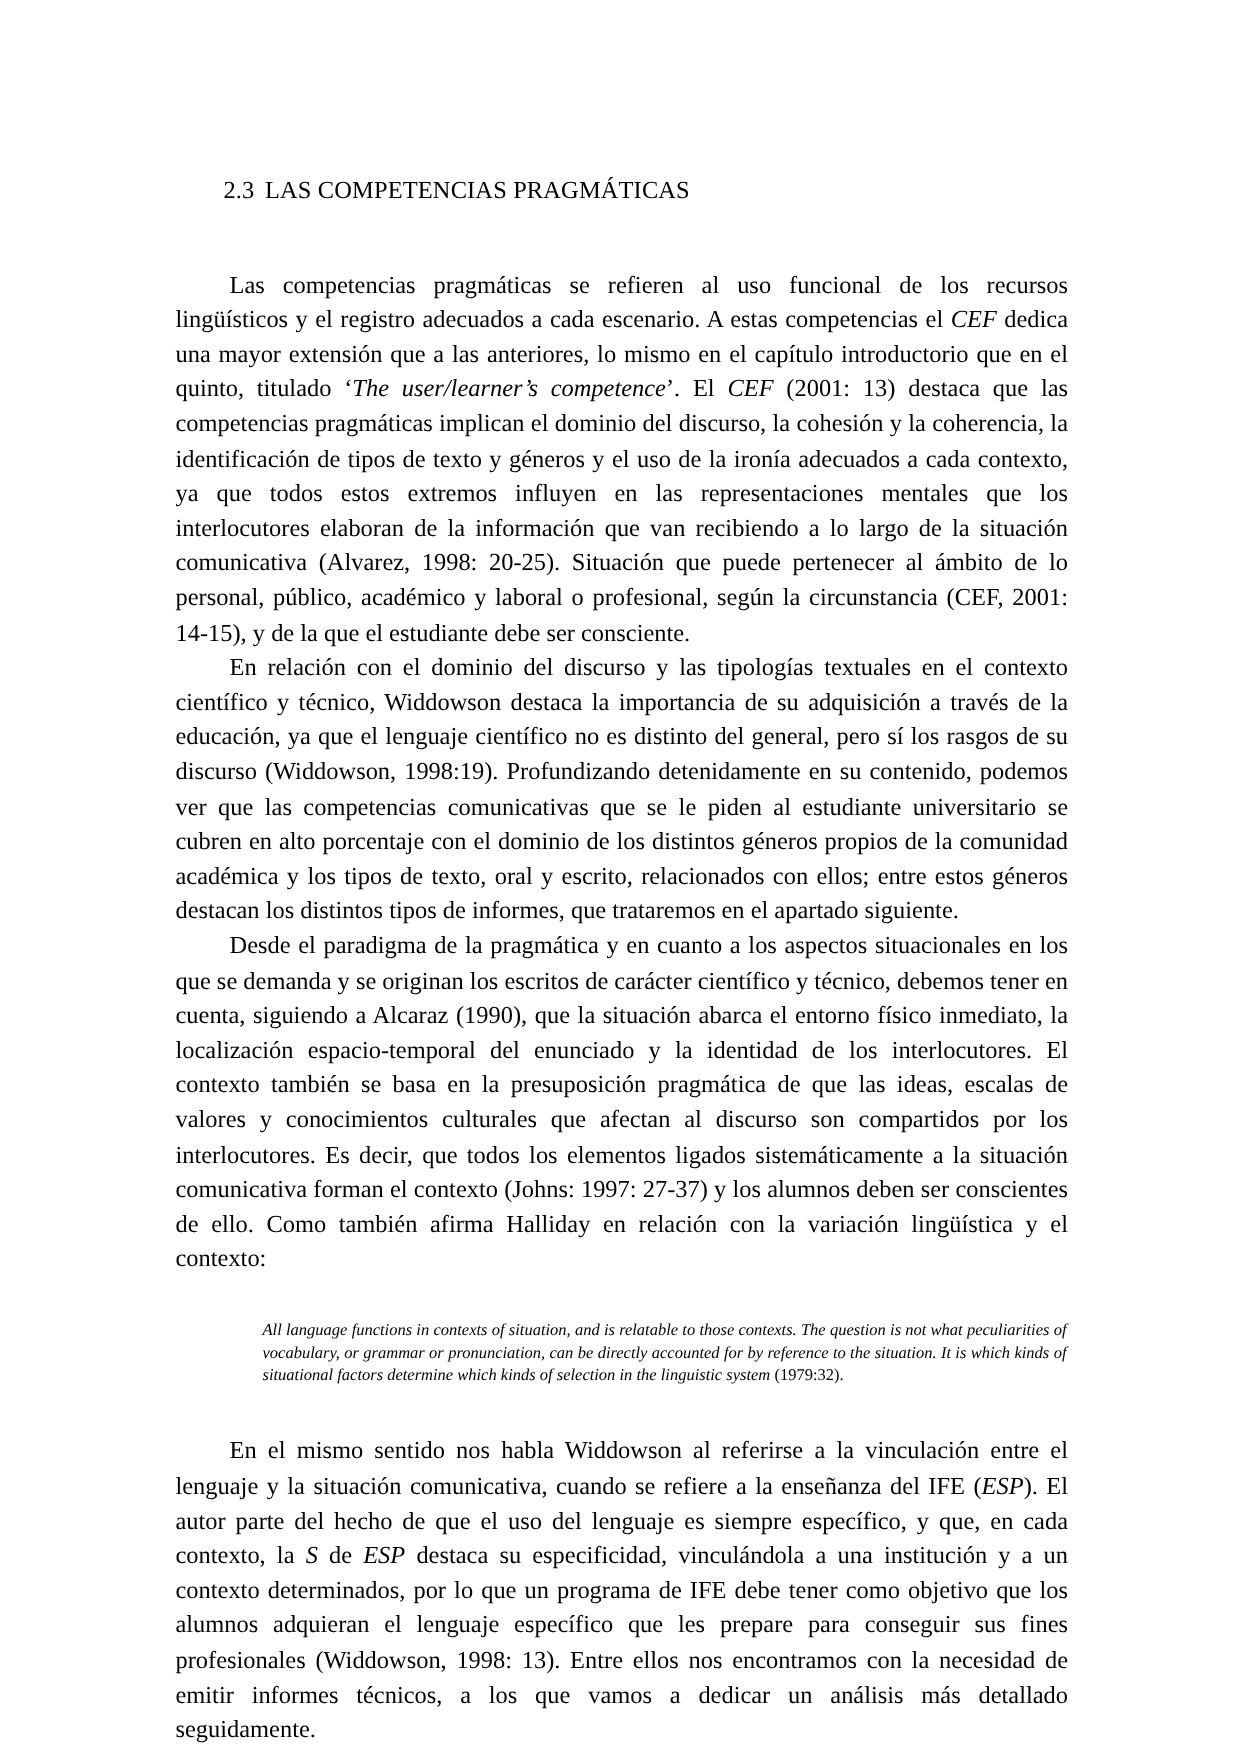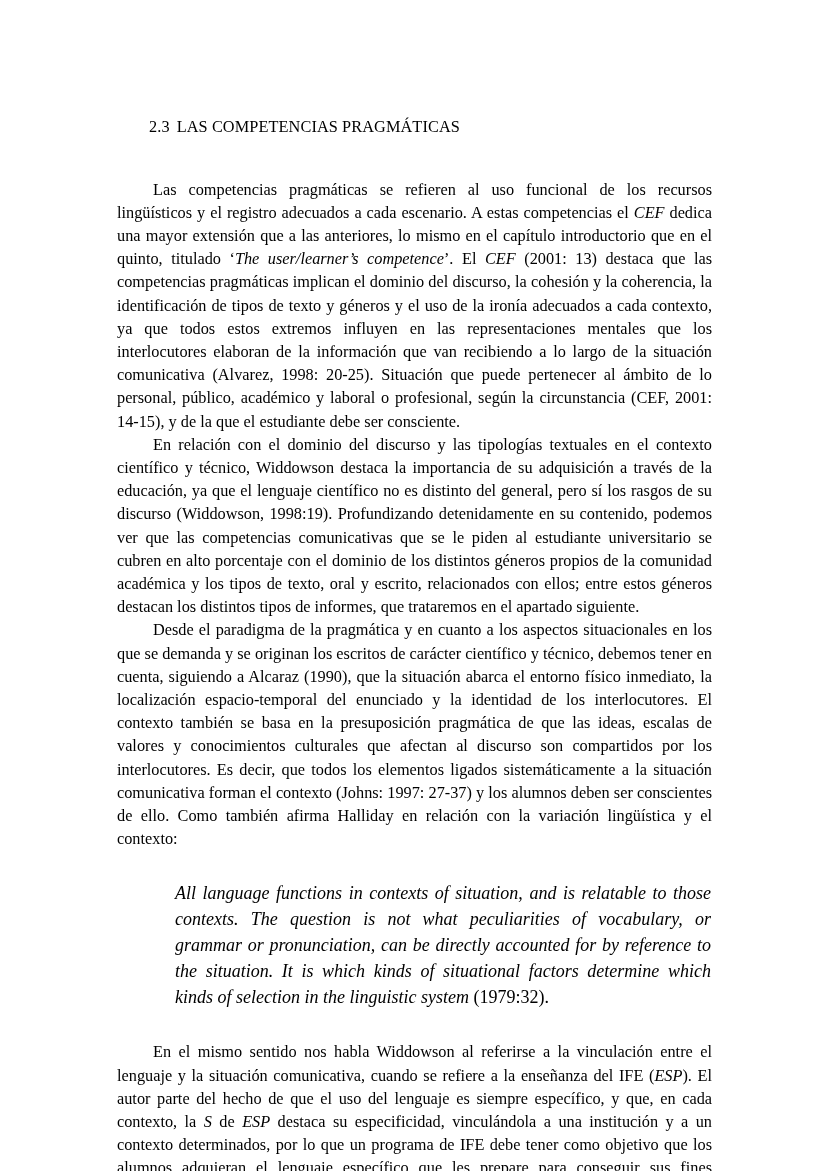--- a/index.html
+++ b/index.html
@@ -64,22 +64,22 @@
 
   p.first-par {
     margin-top: 41px;
   }
 
   .quote-block {
     margin: 0;
     padding: 0;
     margin-left: 58px;
     margin-right: 1px;
-    font-size: 18px;
-    line-height: 26px;
+    font-size: 11px;
+    line-height: 15px;
     font-style: italic;
     text-align: justify;
     text-indent: 0;
   }
   .quote-block .roman {
     font-style: normal;
   }
   .quote-spacer-top { height: 30px; }
   .quote-spacer-bottom { height: 30px; }
 

